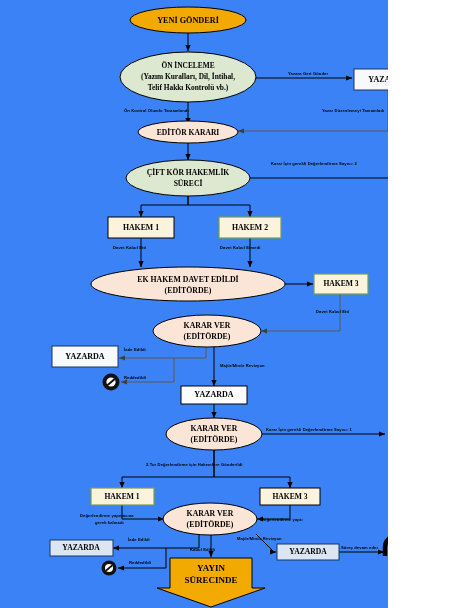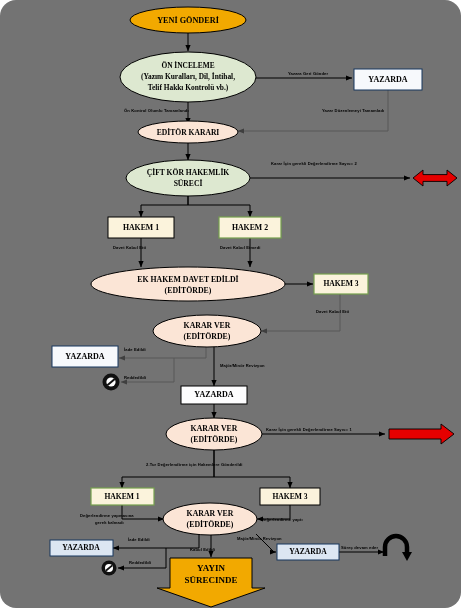--- a/index.html
+++ b/index.html
@@ -5,25 +5,24 @@
   html, body {
     margin: 0;
     padding: 0;
     background: #ffffff;
   }
   body {
     font-family: "Liberation Serif", serif;
   }
   #diagram-root {
     position: relative;
-    width: 461px;
+    width: 388px;
     height: 608px;
-    background: #737373;
+    background: #3b82f6;
     overflow: hidden;
-    border-radius: 16px;
   }
   svg#flow {
     display: block;
     width: 461px;
     height: 608px;
   }
   .node-label {
     font-family: "Liberation Serif", serif;
     font-weight: bold;
     text-anchor: middle;

